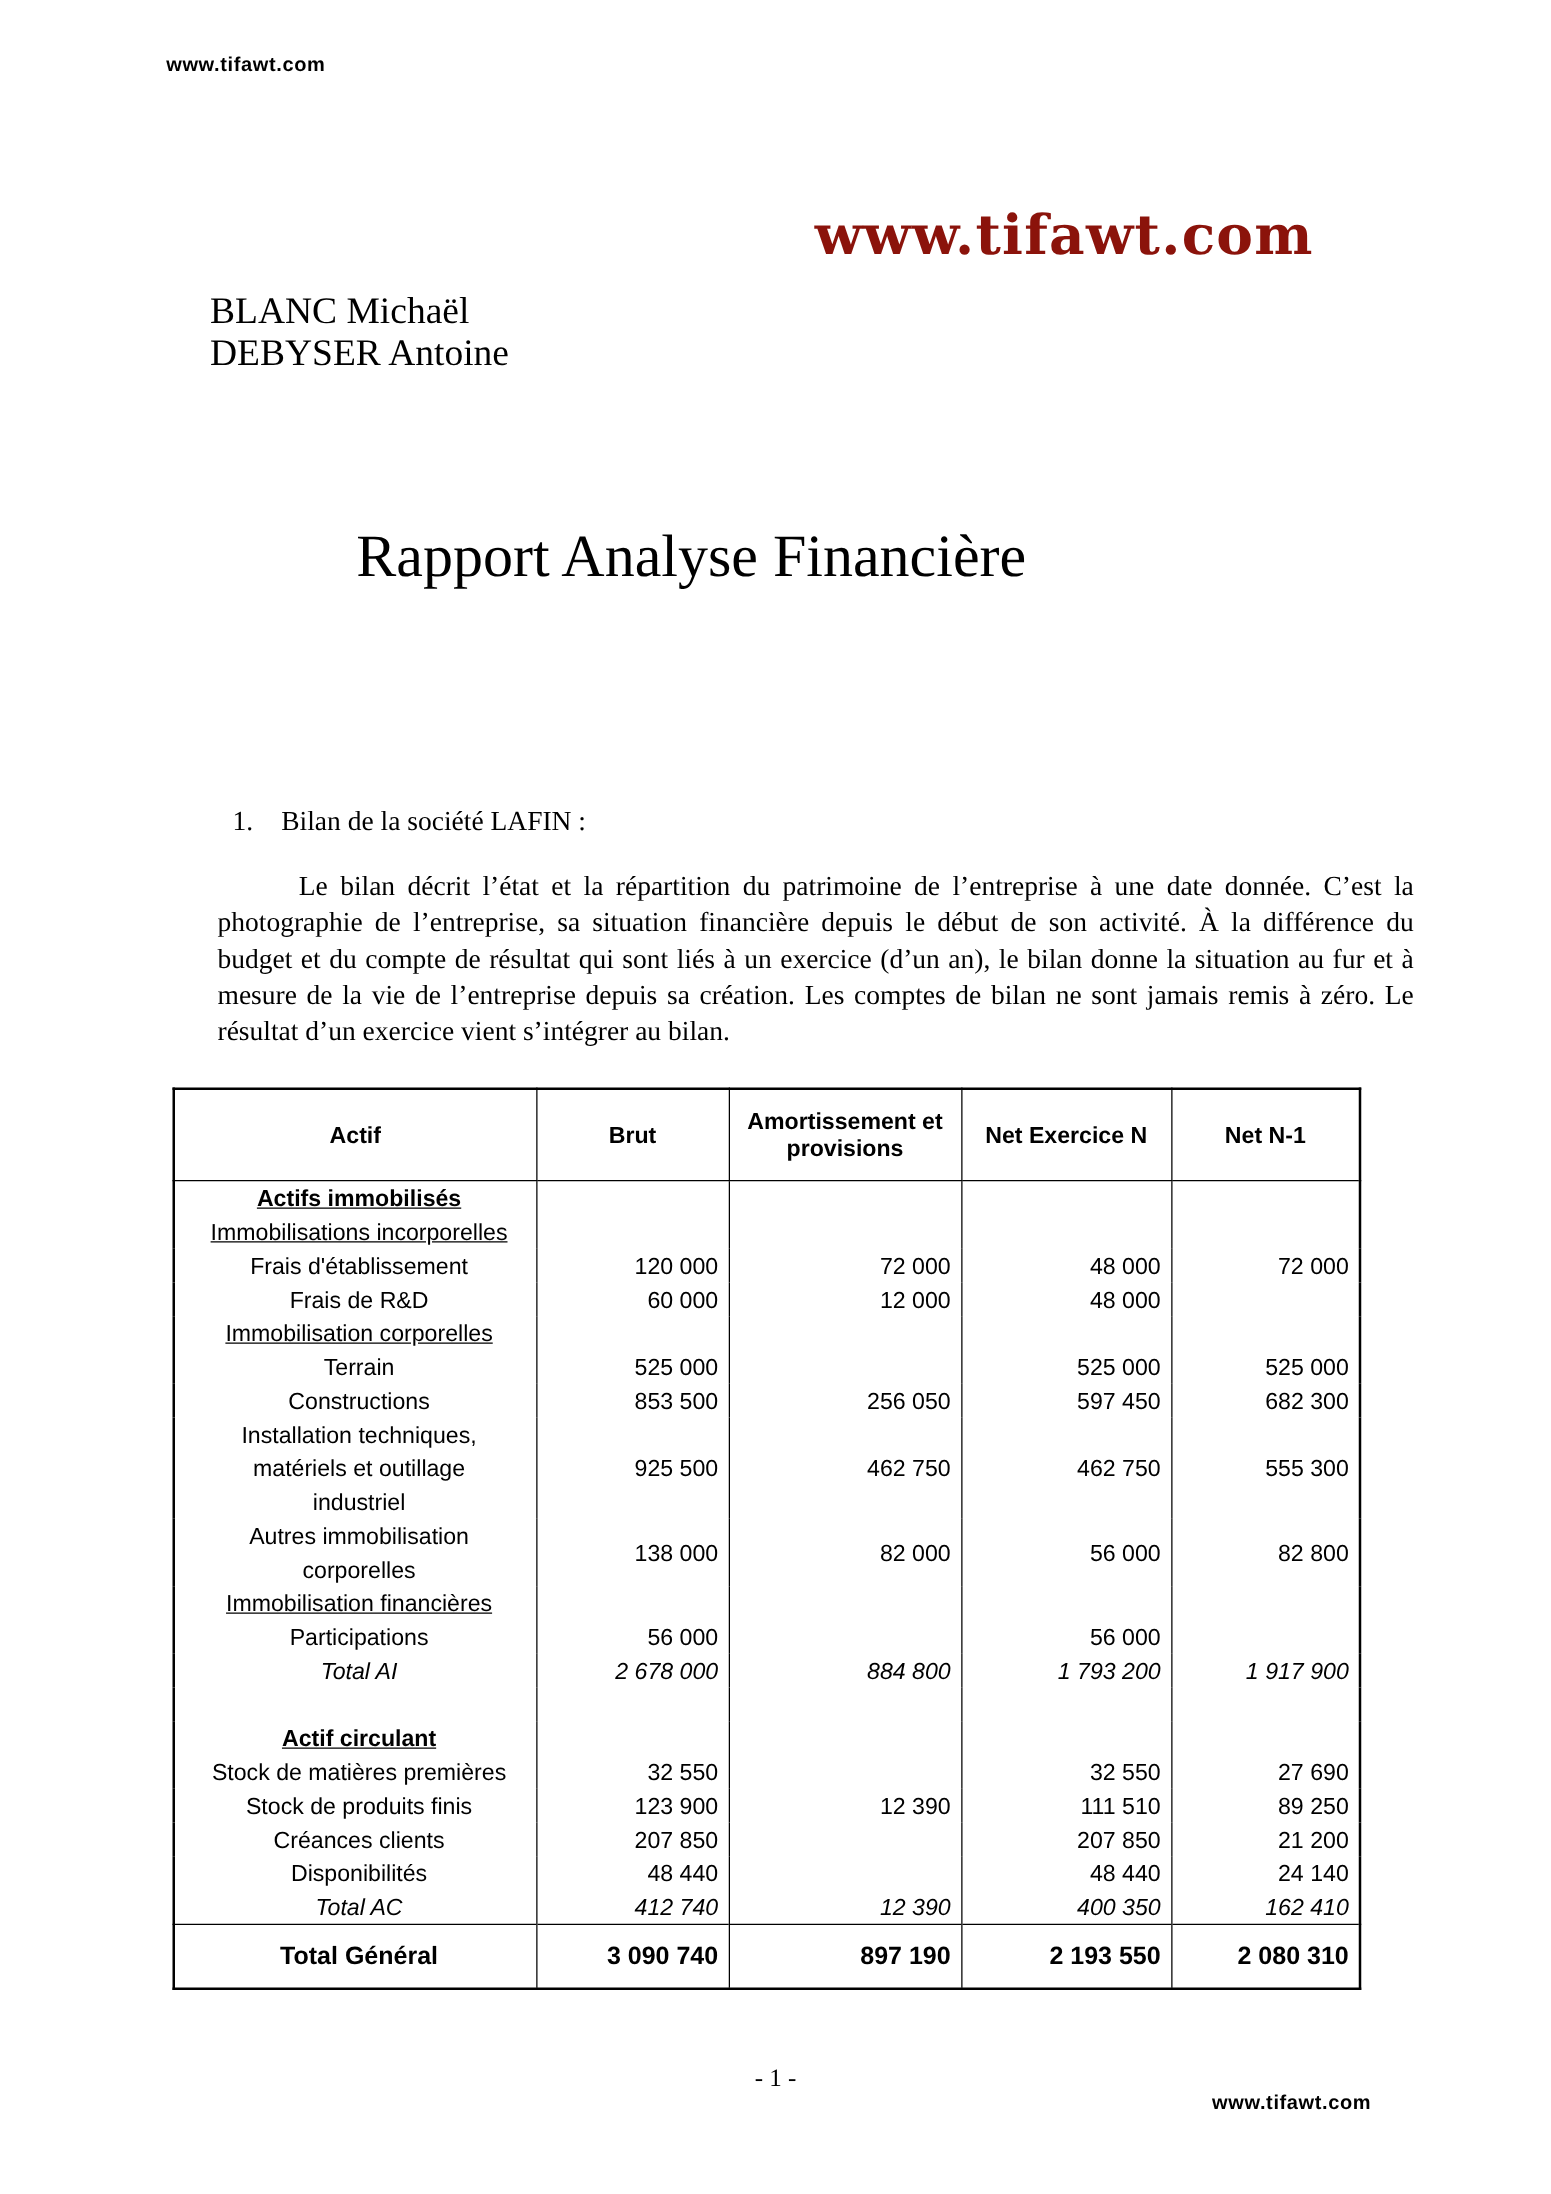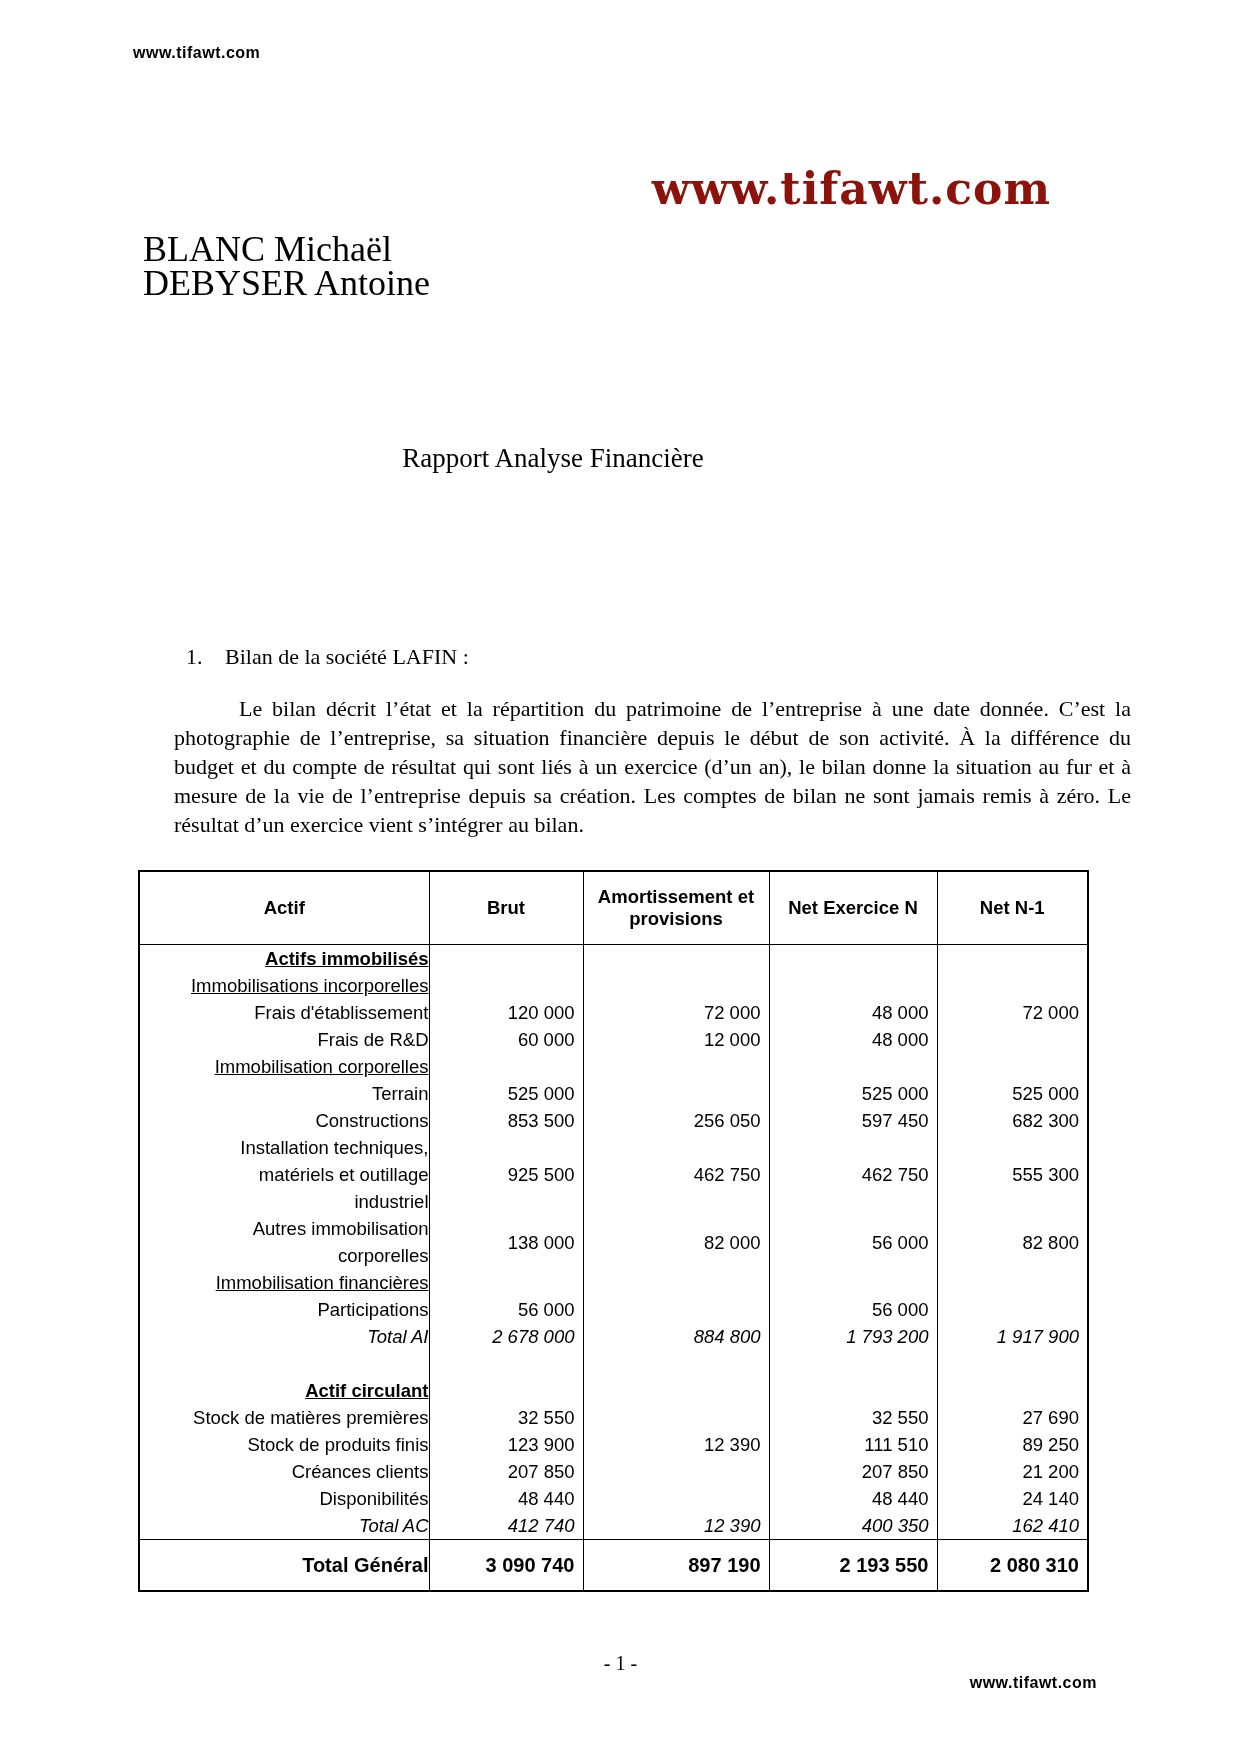--- a/index.html
+++ b/index.html
@@ -20,27 +20,27 @@
   }
   
   .site-logo{
     position:absolute;right:200px;top:163px;
     font-family:"DejaVu Serif", serif;
     font-weight:bold;font-size:44px;letter-spacing:1px;
     color:#8b130b;
   }
   
   .authors{
-    position:absolute;left:143px;top:232px;
-    font-size:36px;line-height:34px;
+    position:absolute;left:168px;top:232px;
+    font-size:30px;line-height:34px;
   }
   
   .doc-title{
-    position:absolute;left:133px;top:443px;width:840px;
-    text-align:center;font-size:27px;
+    position:absolute;left:133px;top:418px;width:840px;
+    text-align:center;font-size:48px;
   }
   
   .section-heading{
     position:absolute;left:186px;top:644px;
     font-size:22px;
   }
   .section-heading .num{display:inline-block;width:39px;}
   
   .paragraph{
     position:absolute;left:133px;top:694px;width:957px;
@@ -61,21 +61,21 @@
   }
   table.balance th{
     height:72px;vertical-align:middle;text-align:center;
     font-size:18.5px;font-weight:bold;line-height:22px;
     border-bottom:1px solid #000;padding:0 4px;
   }
   table.balance td{
     font-size:18.5px;line-height:27px;vertical-align:middle;
     padding:0;white-space:pre-line;
   }
-  table.balance td:first-child{padding-left:6px;text-align:right;}
+  table.balance td:first-child{padding-left:6px;text-align:center;}
   table.balance td.num{text-align:right;padding-right:8px;}
   tr.bold-underline td:first-child{font-weight:bold;text-decoration:underline;}
   tr.underline td:first-child{text-decoration:underline;}
   tr.italic td{font-style:italic;}
   tr.total td{
     font-weight:bold;font-size:20px;height:50px;
     border-top:1px solid #000;
   }
   
   .page-number{

